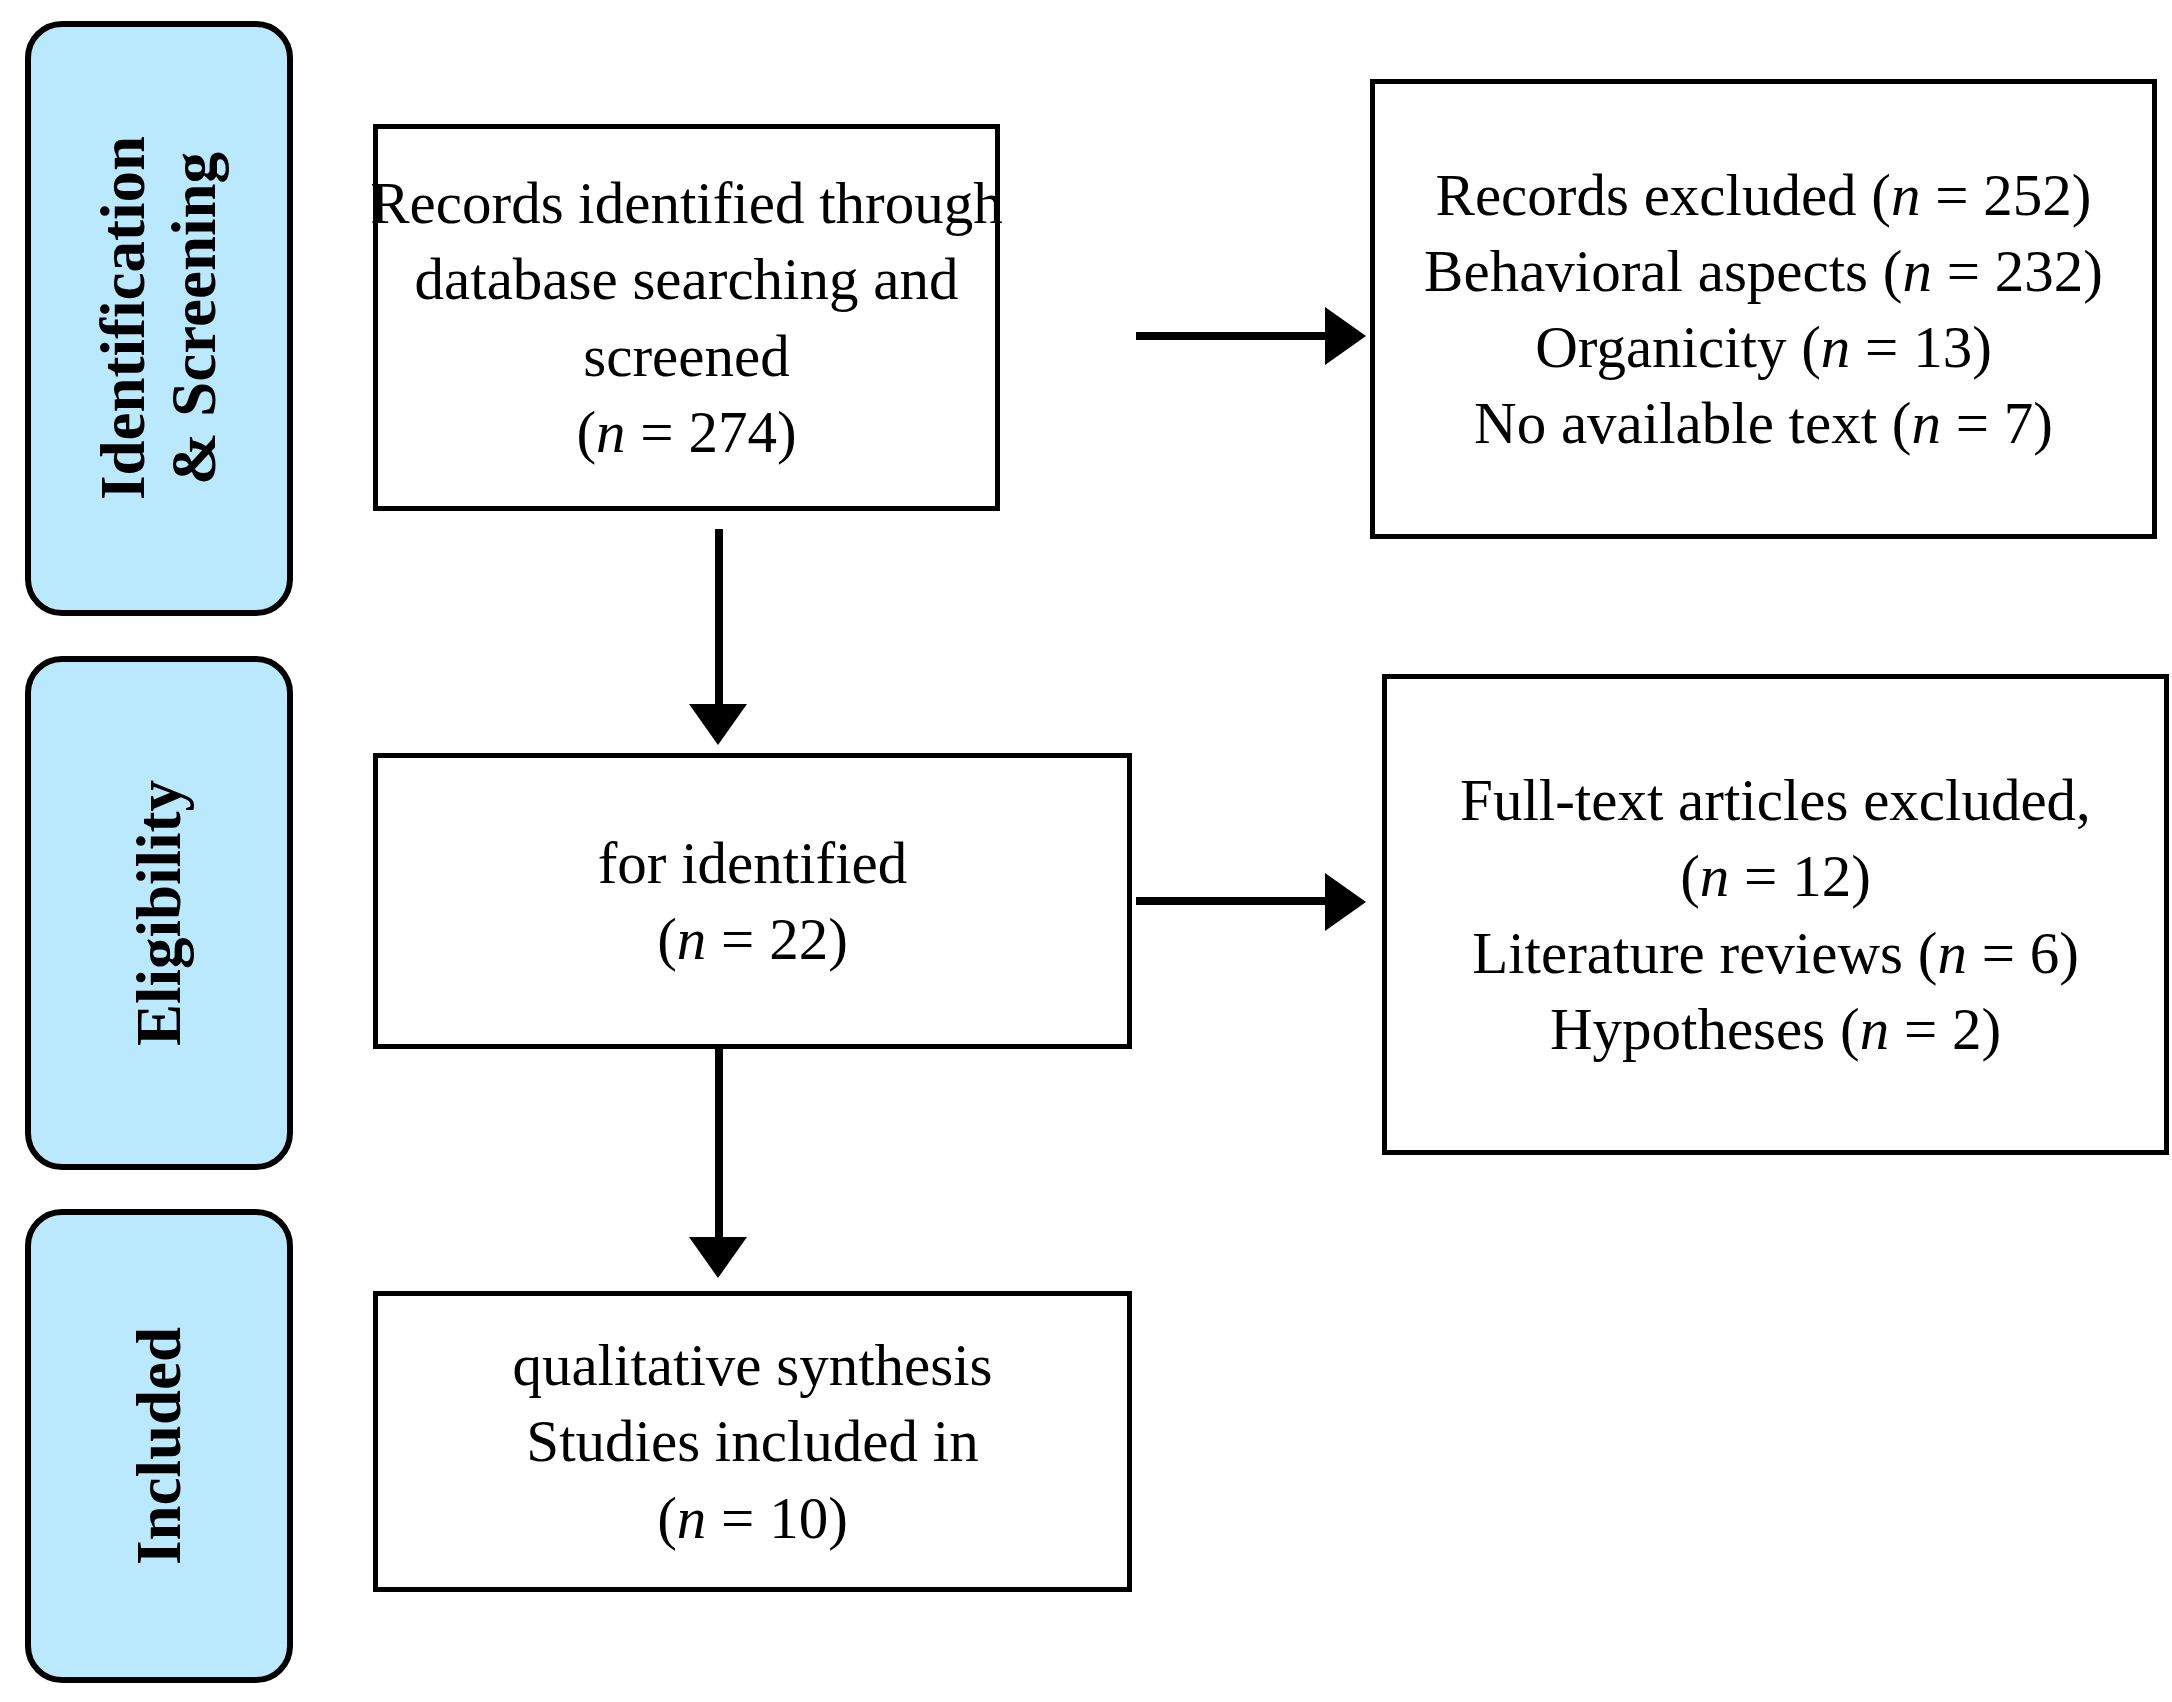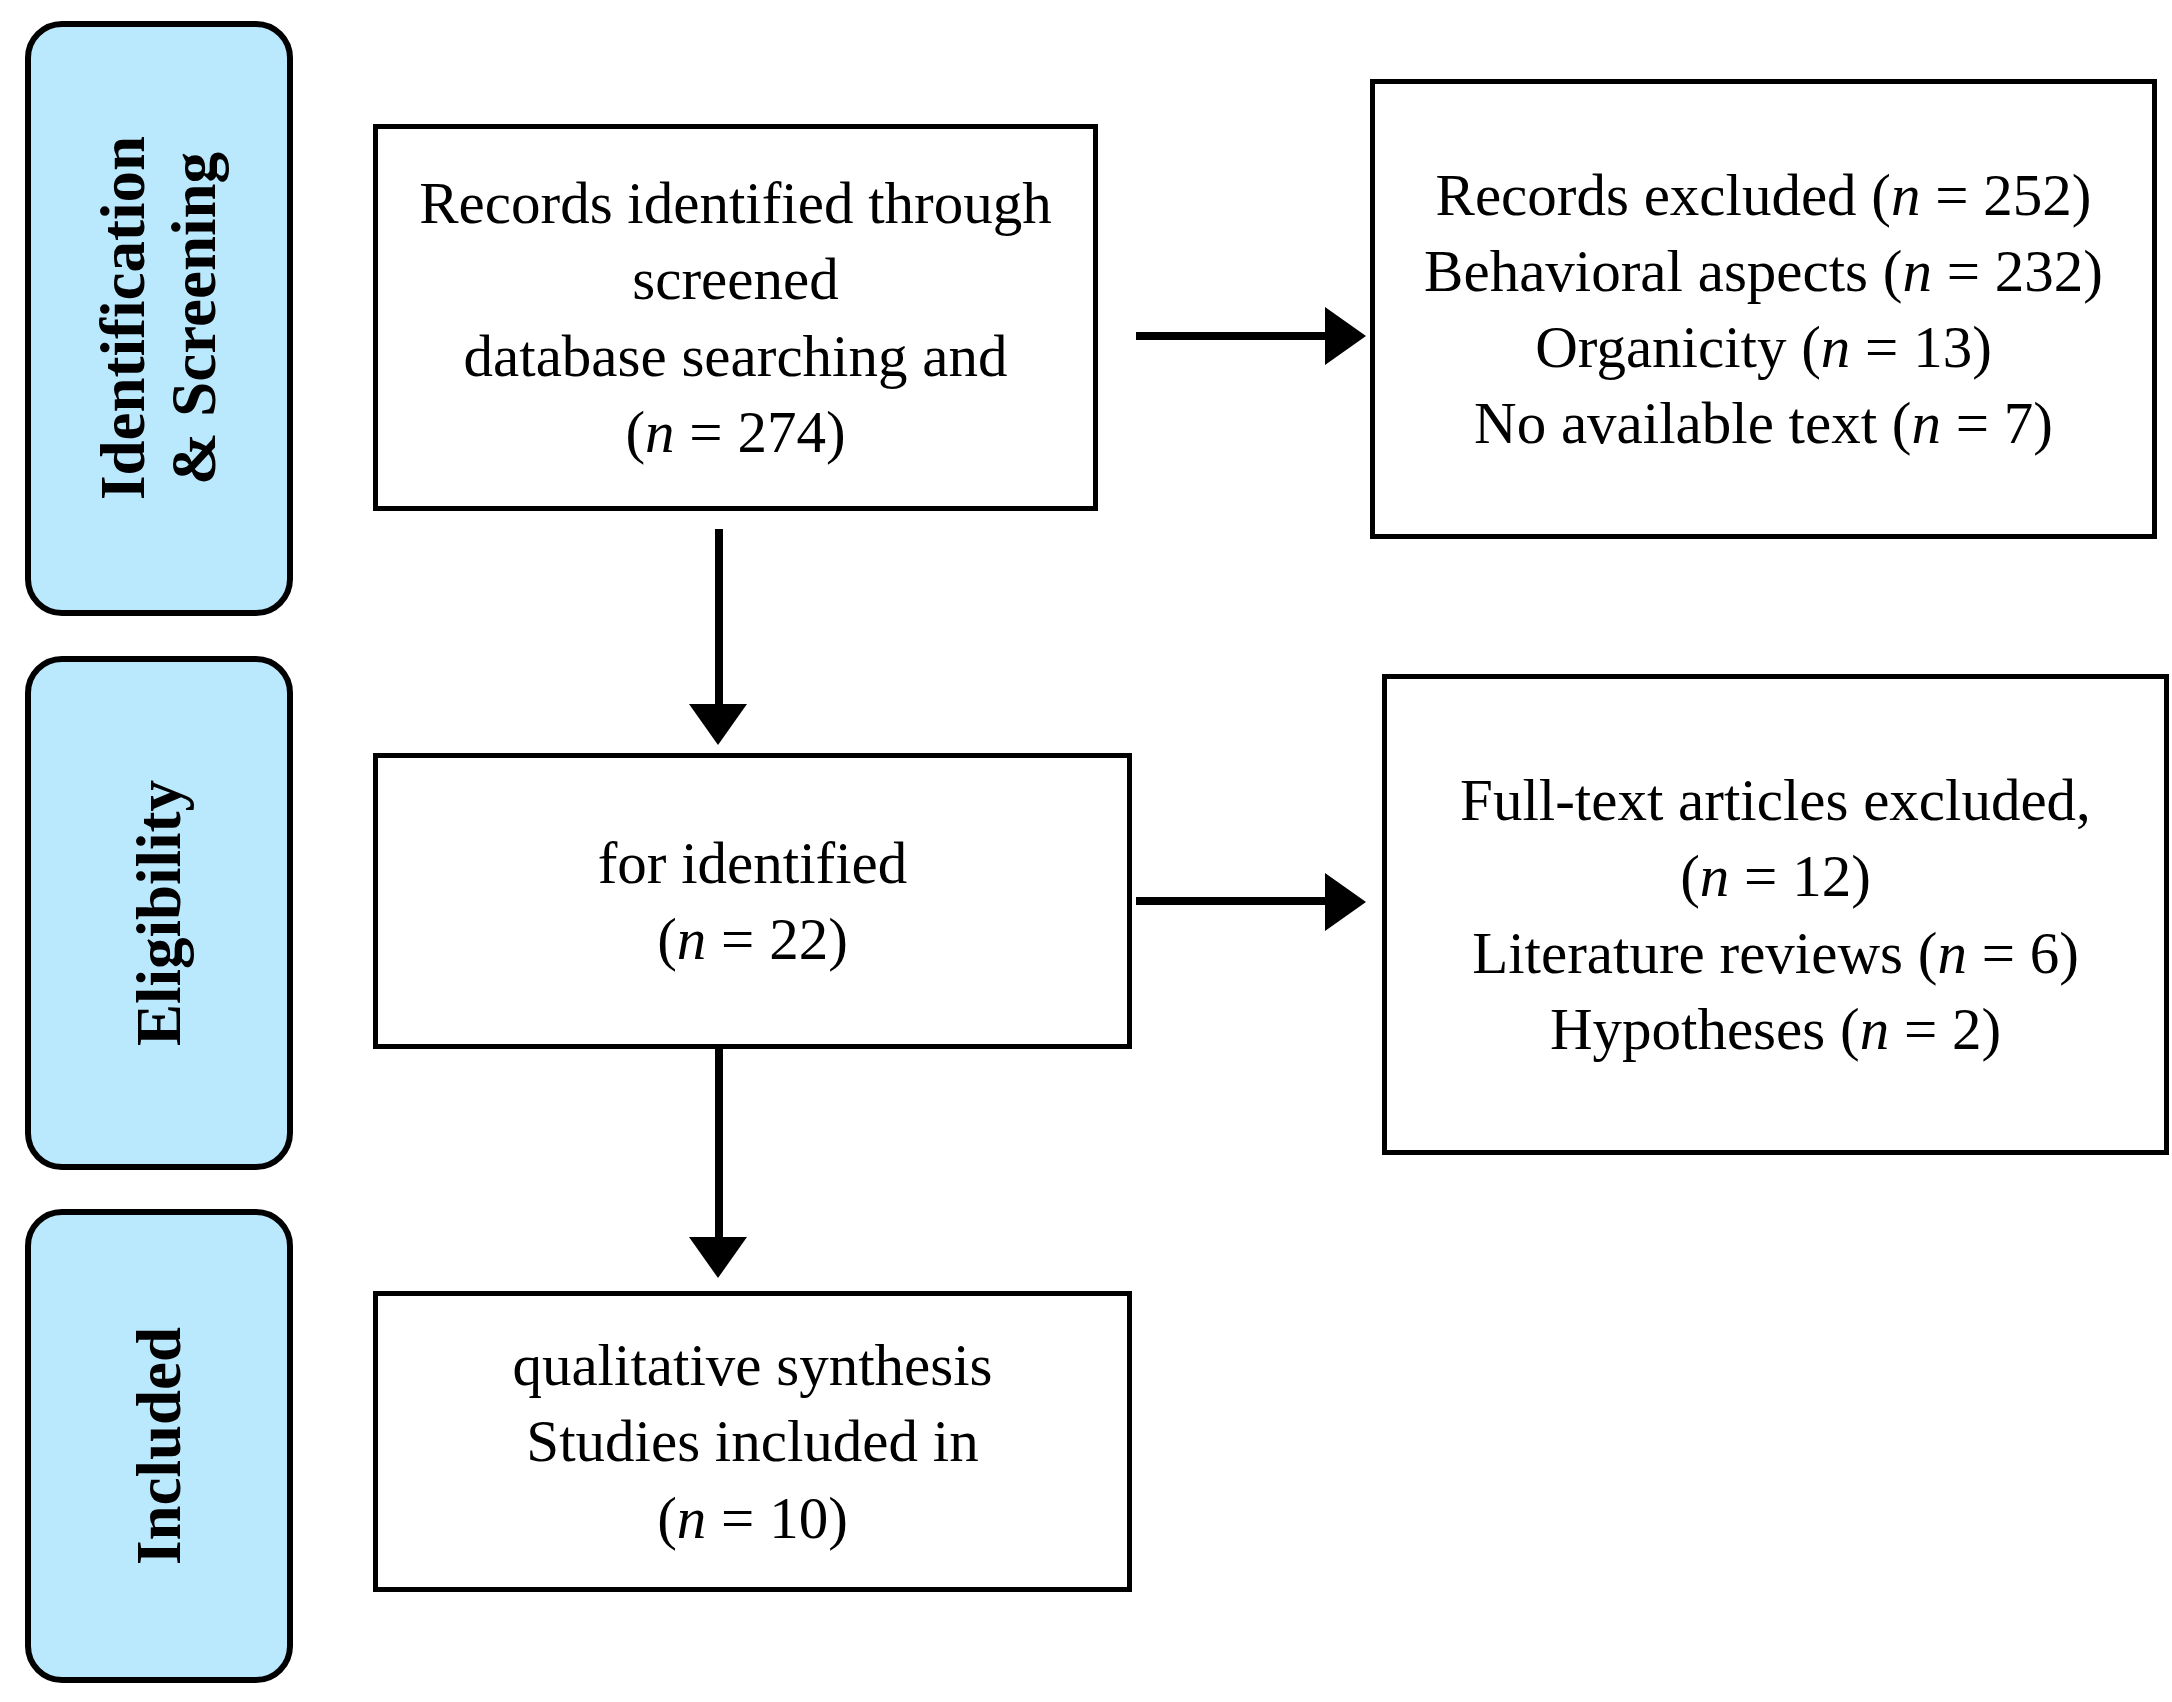--- a/index.html
+++ b/index.html
@@ -59,21 +59,21 @@
   }
   .flow-line {
     font-size: 59px;
     line-height: 1.29;
     color: #000000;
     text-align: center;
     white-space: nowrap;
   }
   .flow-line em { font-style: italic; }
 
-  #flow-identified { left: 373px;  top: 124px;  width: 725px; height: 387px; }
+  #flow-identified { left: 373px;  top: 124px;  width: 627px; height: 387px; }
   #flow-excluded   { left: 1370px; top: 79px;  width: 787px; height: 460px; }
   #flow-fulltext   { left: 373px;  top: 753px; width: 759px; height: 296px; }
   #flow-ftexcluded { left: 1370px; top: 674px; width: 787px; height: 481px; margin-left: 12px; }
   #flow-included   { left: 373px;  top: 1291px; width: 759px; height: 301px; }
   .arrow-v-stem {
     position: absolute;
     background: #000000;
     width: 7.8px;
   }
   .arrow-v-head {
@@ -127,22 +127,22 @@
   <div class="stage-box" id="stage-1">
     <div class="stage-label">Eligibility</div>
   </div>
 
   <div class="stage-box" id="stage-2">
     <div class="stage-label">Included</div>
   </div>
 
   <div class="flow-box" id="flow-identified">
     <div class="flow-line">Records identified through</div>
+    <div class="flow-line">database searching and</div>
     <div class="flow-line">screened</div>
-    <div class="flow-line">database searching and</div>
     <div class="flow-line">(<em>n</em> = 274)</div>
   </div>
 
   <div class="flow-box" id="flow-excluded">
     <div class="flow-line">Records excluded (<em>n</em> = 252)</div>
     <div class="flow-line">Behavioral aspects (<em>n</em> = 232)</div>
     <div class="flow-line">Organicity (<em>n</em> = 13)</div>
     <div class="flow-line">No available text (<em>n</em> = 7)</div>
   </div>
 

